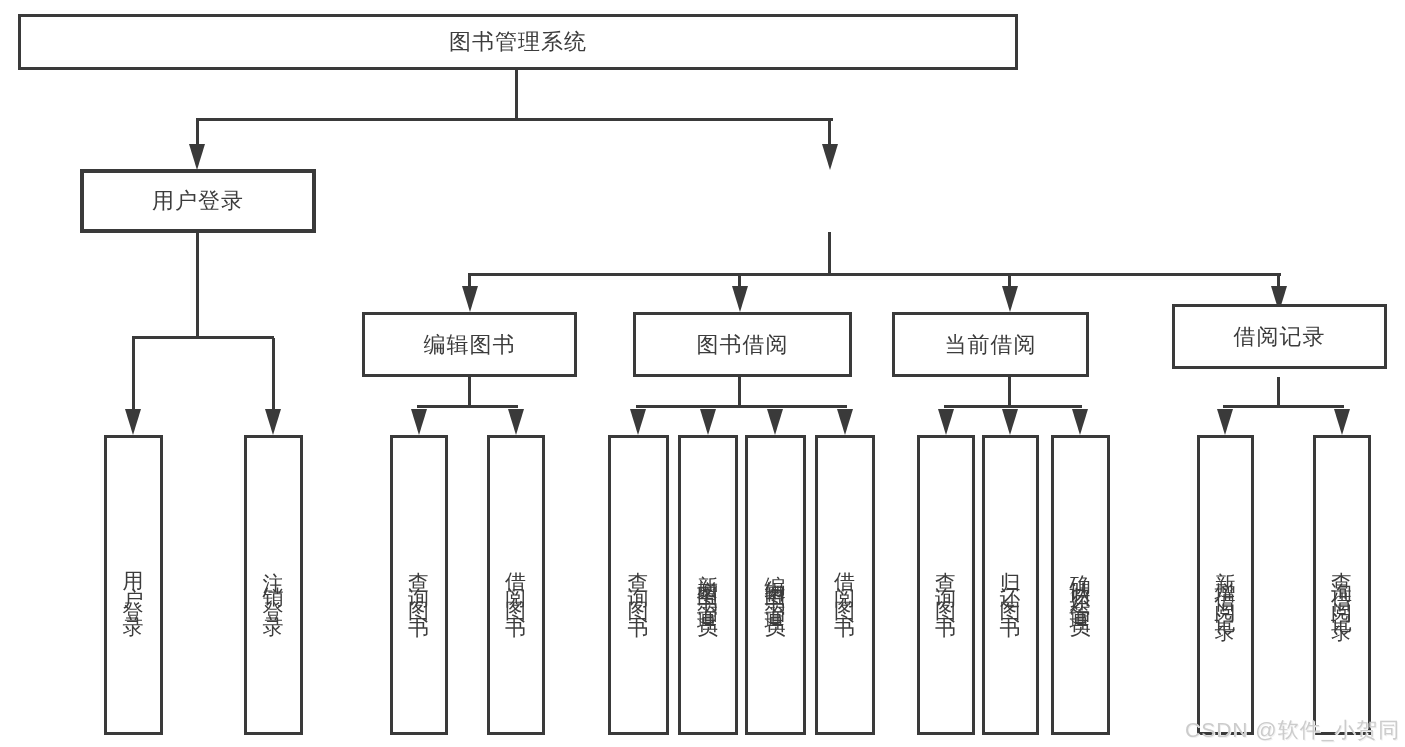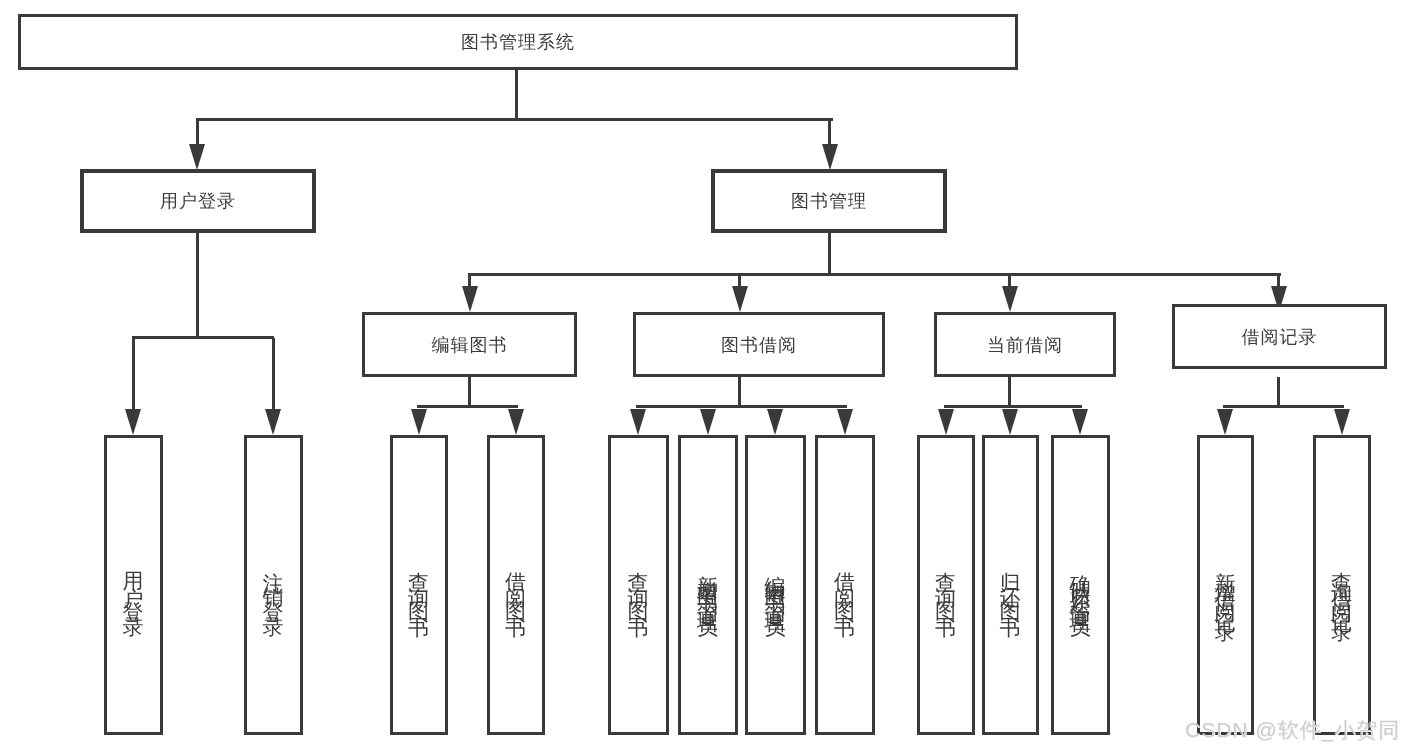--- a/index.html
+++ b/index.html
@@ -20,21 +20,21 @@
     border-right: 8px solid transparent;
     border-top: 26px solid #3a3a3a;
   }
   
   .node {
     position: absolute; z-index: 2;
     background: #ffffff;
     border: 3px solid #3a3a3a;
     box-sizing: border-box;
     display: flex; align-items: center; justify-content: center;
-    font-size: 18px; color: #3c3c3c;
+    font-size: 22px; color: #3c3c3c;
     letter-spacing: 1px;
   }
   .node.lv2 { border-width: 4px; }
   
   .vnode {
     position: absolute; z-index: 2;
     top: 435px; height: 300px;
     background: #ffffff;
     border: 3px solid #3a3a3a;
     box-sizing: border-box;
@@ -111,31 +111,28 @@
   <div class="arw" style="left:1217px;top:409px"></div>
   <div class="arw" style="left:1334px;top:409px"></div>
 
   <div class="node" style="left:18px;top:14px;width:1000px;height:56px">
     <span>图书管理系统</span>
   </div>
 
   <div class="node lv2" style="left:80px;top:169px;width:236px;height:64px">
     <span>用户登录</span>
   </div>
-  <div class="node lv2" style="left:711px;top:169px;width:236px;height:64px">
-    <span>图书管理</span>
-  </div>
 
   <div class="node" style="left:362px;top:312px;width:215px;height:65px">
     <span>编辑图书</span>
   </div>
-  <div class="node" style="left:633px;top:312px;width:252px;height:65px">
+  <div class="node" style="left:633px;top:312px;width:219px;height:65px">
     <span>图书借阅</span>
   </div>
-  <div class="node" style="left:934px;top:312px;width:182px;height:65px">
+  <div class="node" style="left:892px;top:312px;width:197px;height:65px">
     <span>当前借阅</span>
   </div>
   <div class="node" style="left:1172px;top:304px;width:215px;height:65px">
     <span>借阅记录</span>
   </div>
 
   <div class="vnode" style="left:104px;width:59px">
     <span class="vt s4">用户登录</span>
   </div>
   <div class="vnode" style="left:244px;width:59px">

